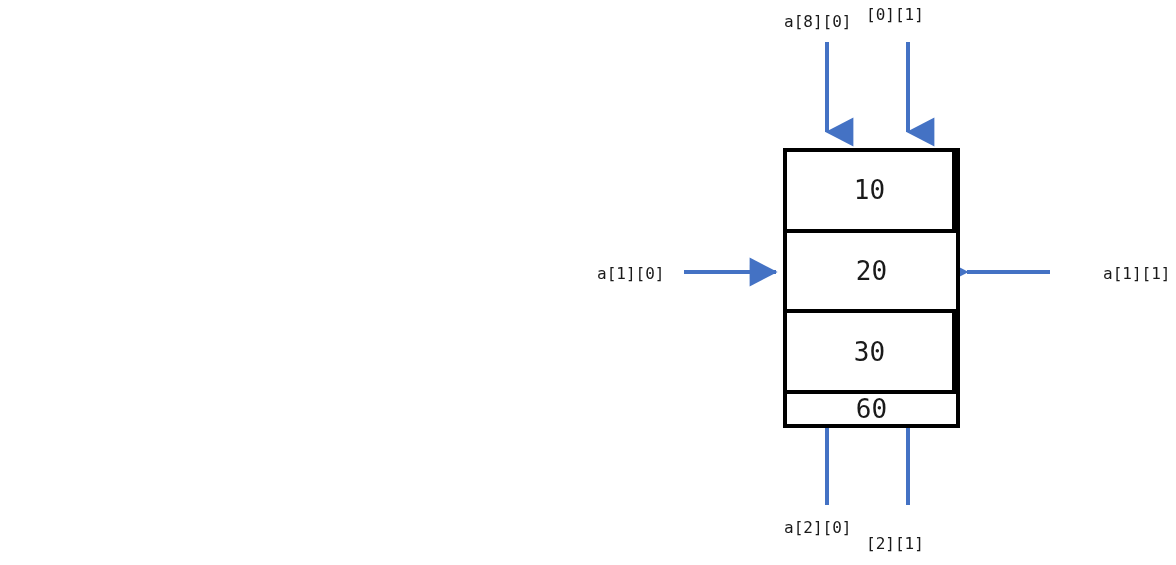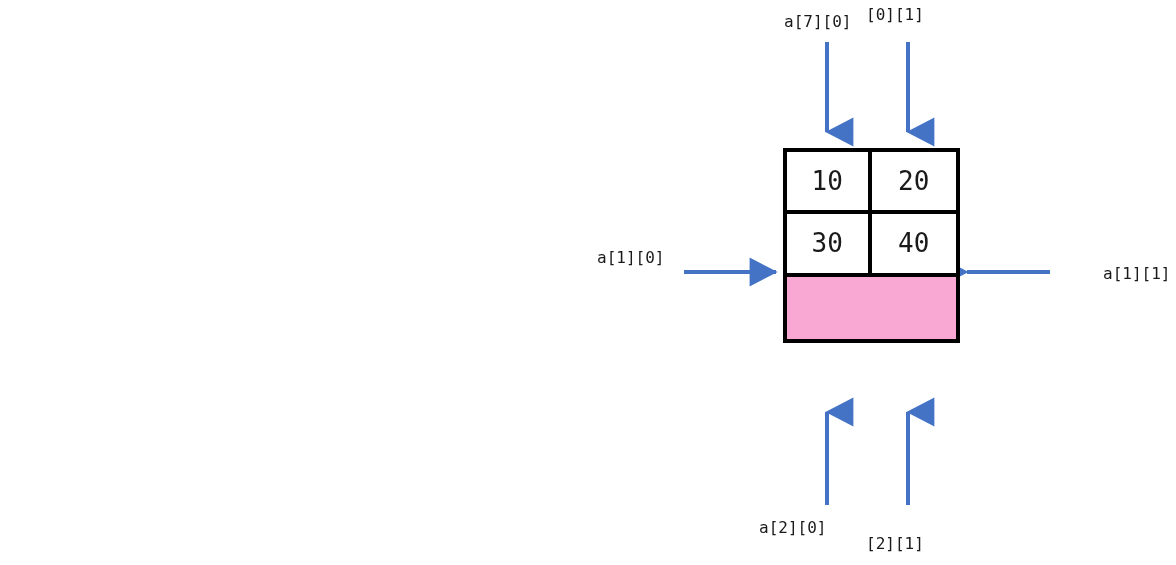--- a/index.html
+++ b/index.html
@@ -27,23 +27,23 @@
     color: #1a1a1a;
     white-space: pre;
   }
 
   
   .grid {
     position: absolute;
     left: 783px;
     top: 148px;
     width: 177px;
-    height: 195px;
+    height: 280px;
     display: grid;
-    grid-template-columns: 1fr 1fr;
+    grid-template-columns: 1fr;
     grid-template-rows: 1fr 1fr 1fr;
     border: 4px solid #000000;
     box-sizing: border-box;
     background: #f9a8d4;
   }
   .cell {
     display: flex;
     align-items: center;
     justify-content: center;
     box-sizing: border-box;
@@ -60,42 +60,42 @@
   
   .label {
     position: absolute;
     font-family: "DejaVu Sans Mono", "Liberation Mono", monospace;
     font-size: 16px;
     color: #1a1a1a;
     white-space: pre;
   }
   .label-top-0   { left: 784px; top: 12px; }
   .label-top-1   { left: 866px; top: 5px; }
-  .label-bot-0   { left: 759px; top: 518px; }
+  .label-bot-0   { left: 784px; top: 518px; }
   .label-bot-1   { left: 866px; top: 504px; margin-top: 30px; }
-  .label-left-1  { left: 597px; top: 248px; }
+  .label-left-1  { left: 597px; top: 264px; }
   .label-right-1 { left: 1063px; top: 264px; margin-left: 40px; }
 
   
   .arrow-layer {
     position: absolute;
     left: 0;
     top: 0;
     width: 1176px;
     height: 565px;
     pointer-events: none;
   }
 </style>
 </head>
 <body>
 
 <div id="canvas">
 
 
-  <div class="label label-top-0">a[7][0]</div>
+  <div class="label label-top-0">a[8][0]</div>
   <div class="label label-top-1">[0][1]</div>
 
   <div class="label label-bot-0">a[2][0]</div>
   <div class="label label-bot-1">[2][1]</div>
 
   <div class="label label-left-1">a[1][0]</div>
   <div class="label label-right-1">a[1][1]</div>
 
   <svg class="arrow-layer" viewBox="0 0 1176 565" xmlns="http://www.w3.org/2000/svg">
     <defs>
@@ -129,18 +129,18 @@
   <div class="grid">
     <div class="cell">
       <span>10</span>
     </div>
     <div class="cell col-last">
       <span>20</span>
     </div>
     <div class="cell">
       <span>30</span>
     </div>
-    <div class="cell col-last">
-      <span>40</span>
+    <div class="cell col-last row-last">
+      <span>60</span>
     </div>
   </div>
 
 </div>
 
 </body></html>

